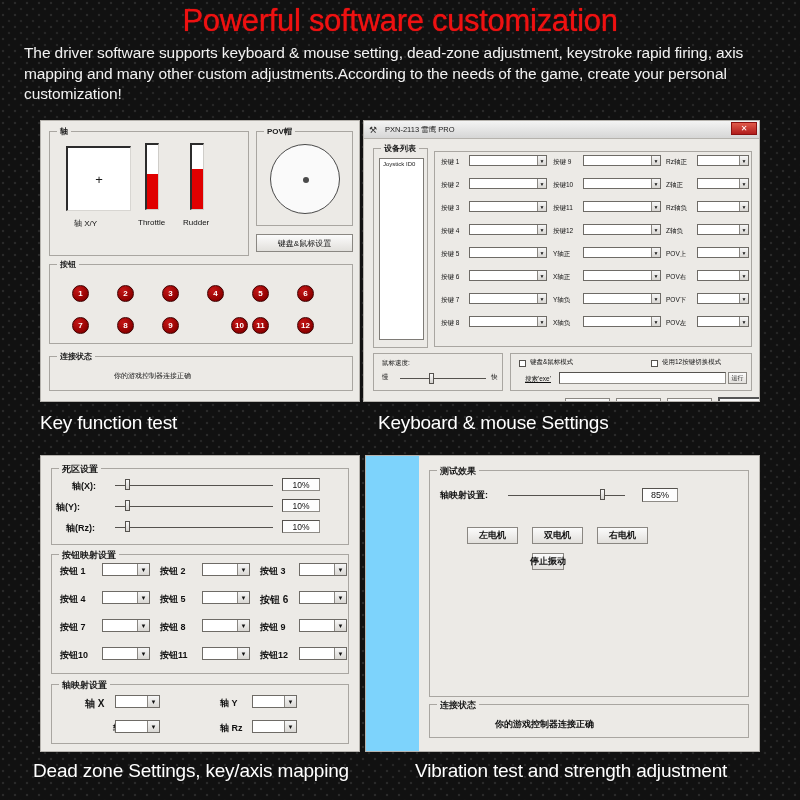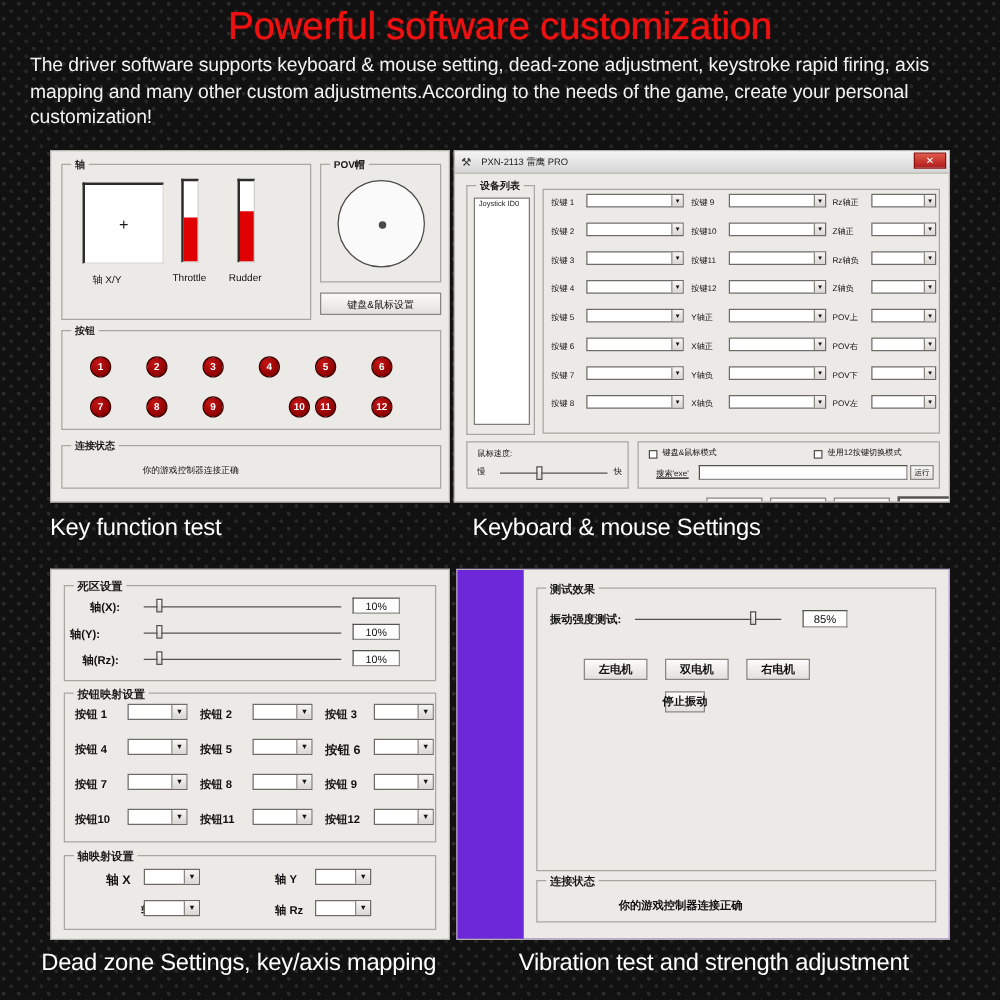--- a/index.html
+++ b/index.html
@@ -511,26 +511,26 @@
           </div>
         <div class="lbl" style="left:168px; top:37px; font-size:9px; font-weight:bold;">轴 Rz</div>
         <div class="combo" style="left:200px; top:35px; width:45px; height:13px;">
             <span class="arrow">▼</span>
           </div>
       </div>
     </div>
   </div>
 
   <div class="cell cell-br">
-    <div class="shot" style="background:#6d28d9;">
+    <div class="shot" style="background:#7dd3fc;">
       <div style="position:absolute; left:53px; top:0; width:342px; height:100%; background:#eceae6;">
 
         <div class="group" style="left:10px; top:14px; width:320px; height:227px;">
           <span class="legend" style="font-size:9px;">测试效果</span>
-          <div class="lbl" style="left:10px; top:18px; font-size:9px; font-weight:bold;">振动强度测试:</div>
+          <div class="lbl" style="left:10px; top:18px; font-size:9px; font-weight:bold;">轴映射设置:</div>
           <div class="slider-track" style="left:78px; top:24px; width:117px;"></div>
           <div class="slider-thumb" style="left:170px; top:18px;"></div>
           <div class="ibox" style="left:212px; top:17px; width:36px; height:14px; font-size:9px; display:flex; align-items:center; justify-content:center;">
             <span>85%</span>
           </div>
 
           <div class="btn" style="left:37px;  top:56px; width:51px; height:17px; font-size:9px; font-weight:bold;">左电机</div>
           <div class="btn" style="left:102px; top:56px; width:51px; height:17px; font-size:9px; font-weight:bold;">双电机</div>
           <div class="btn" style="left:167px; top:56px; width:51px; height:17px; font-size:9px; font-weight:bold;">右电机</div>
           <div class="btn" style="left:102px; top:82px; width:32px; height:17px; font-size:9px; font-weight:bold;">停止振动</div>

